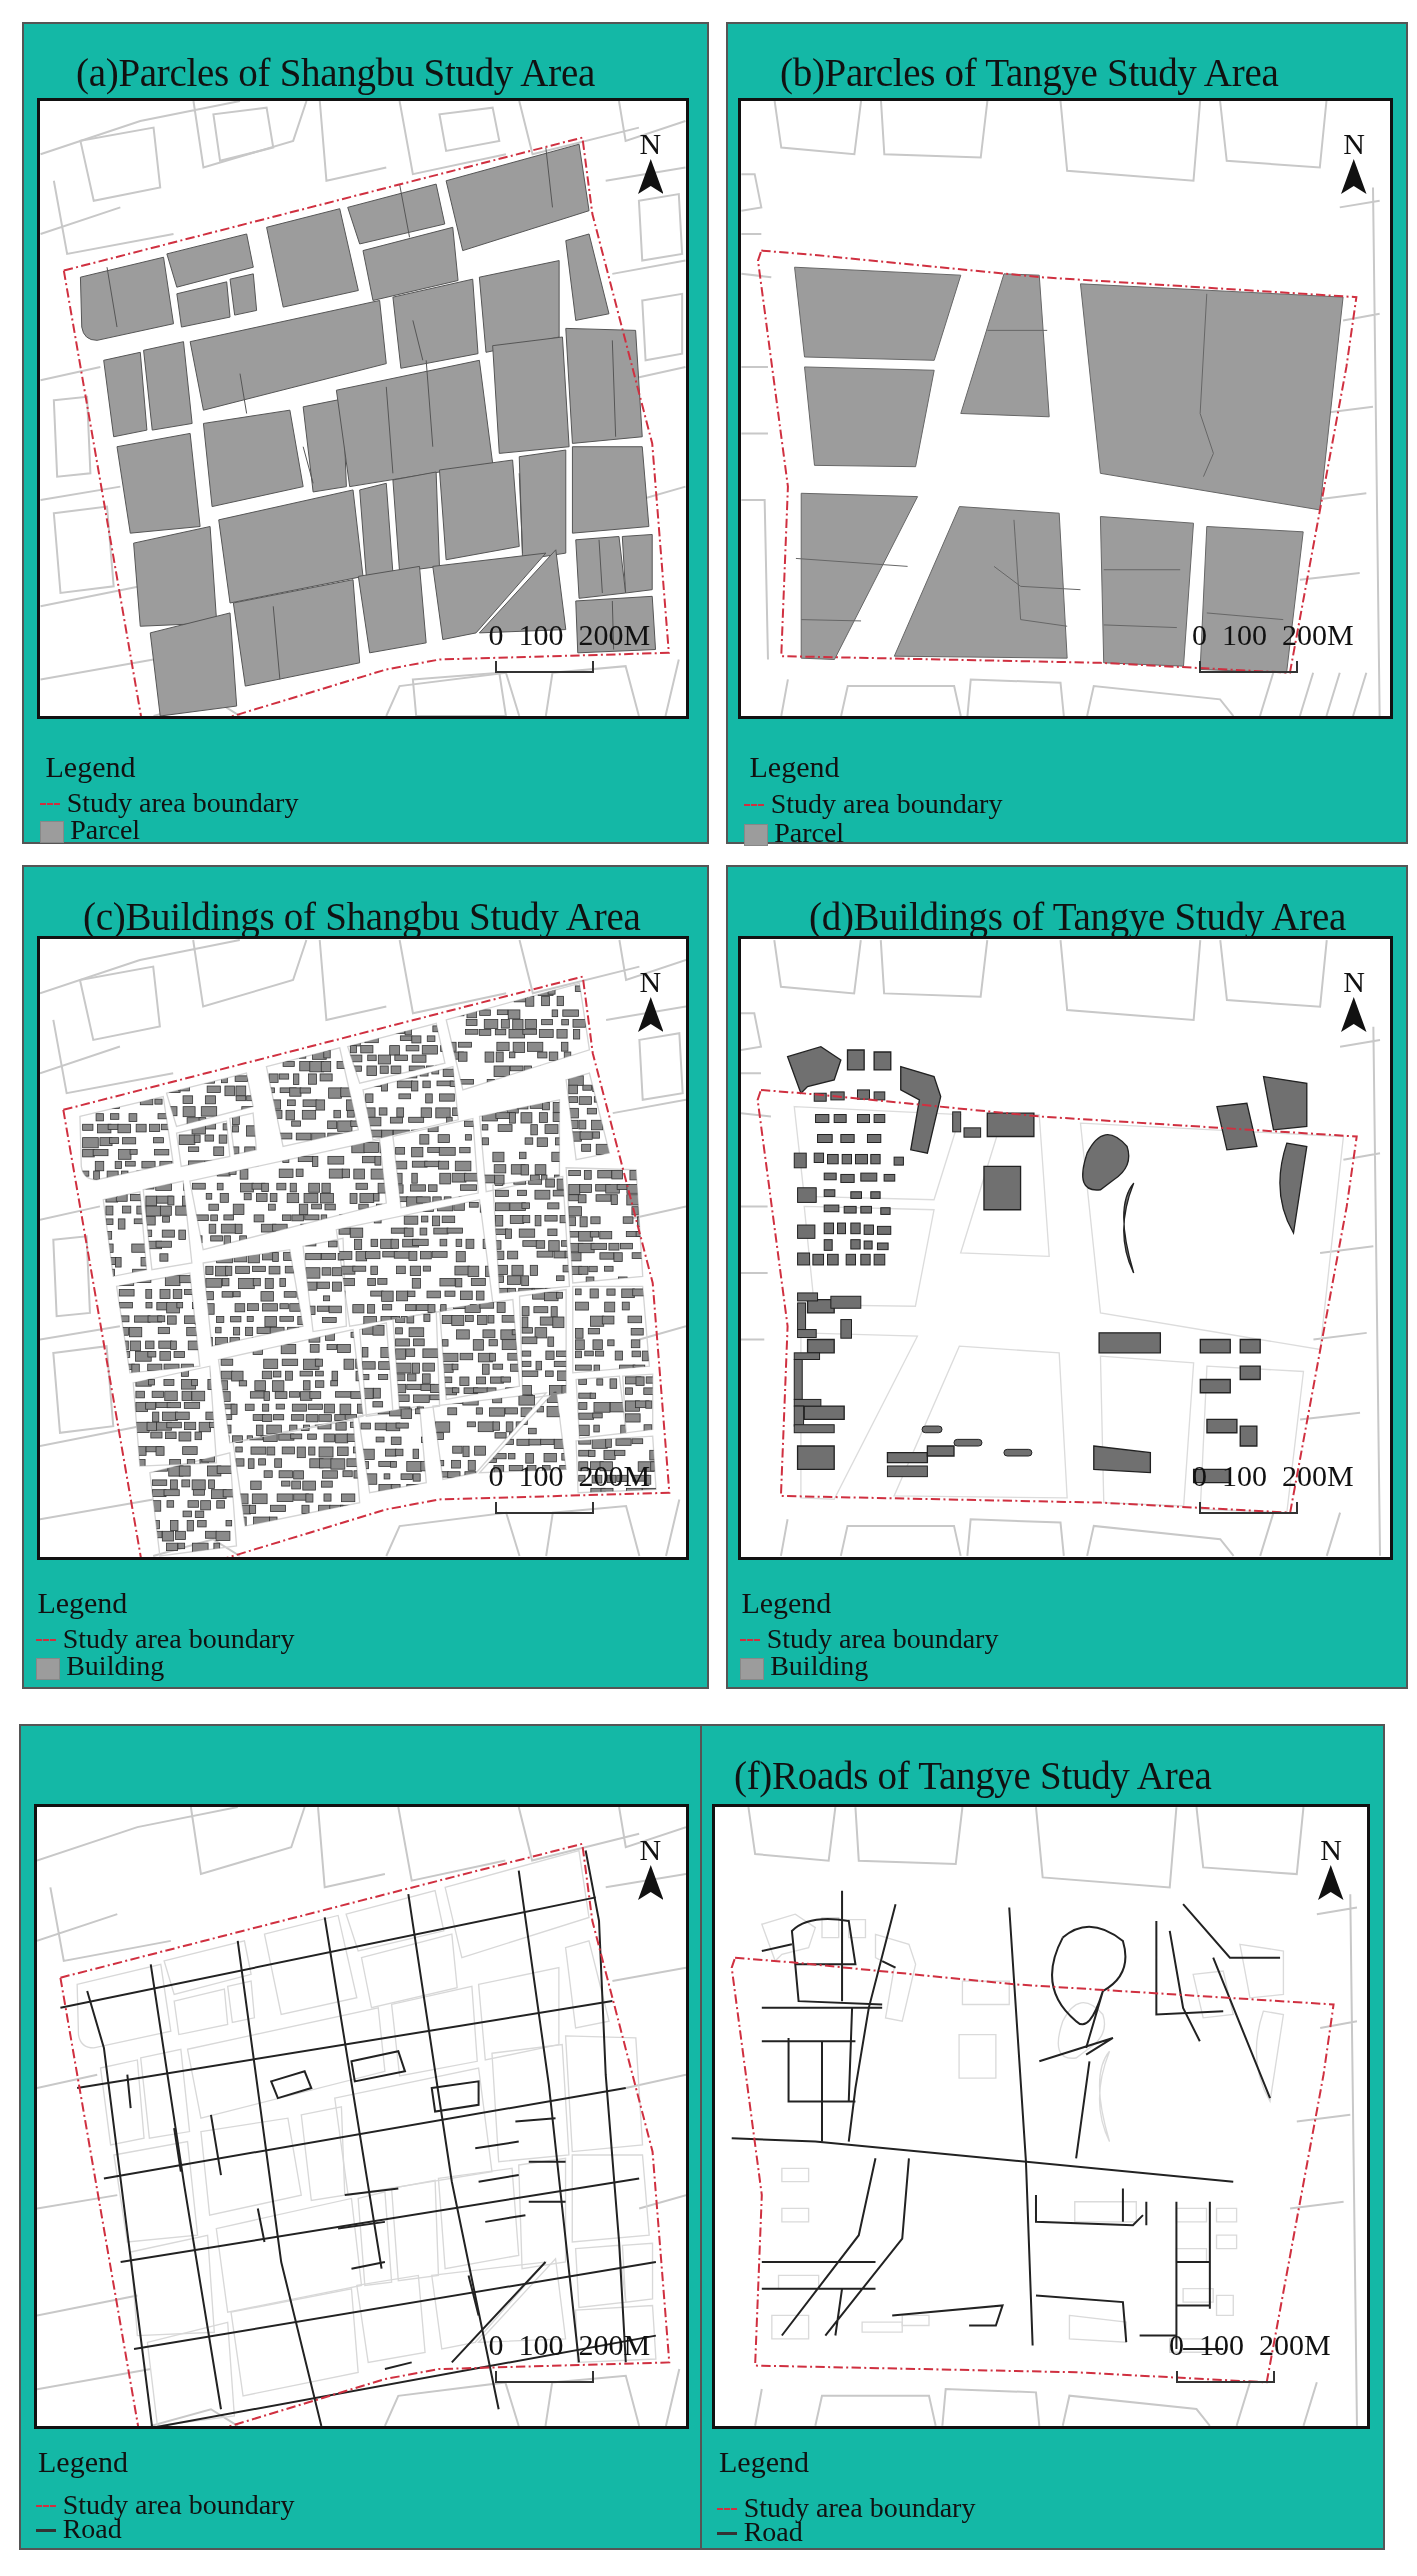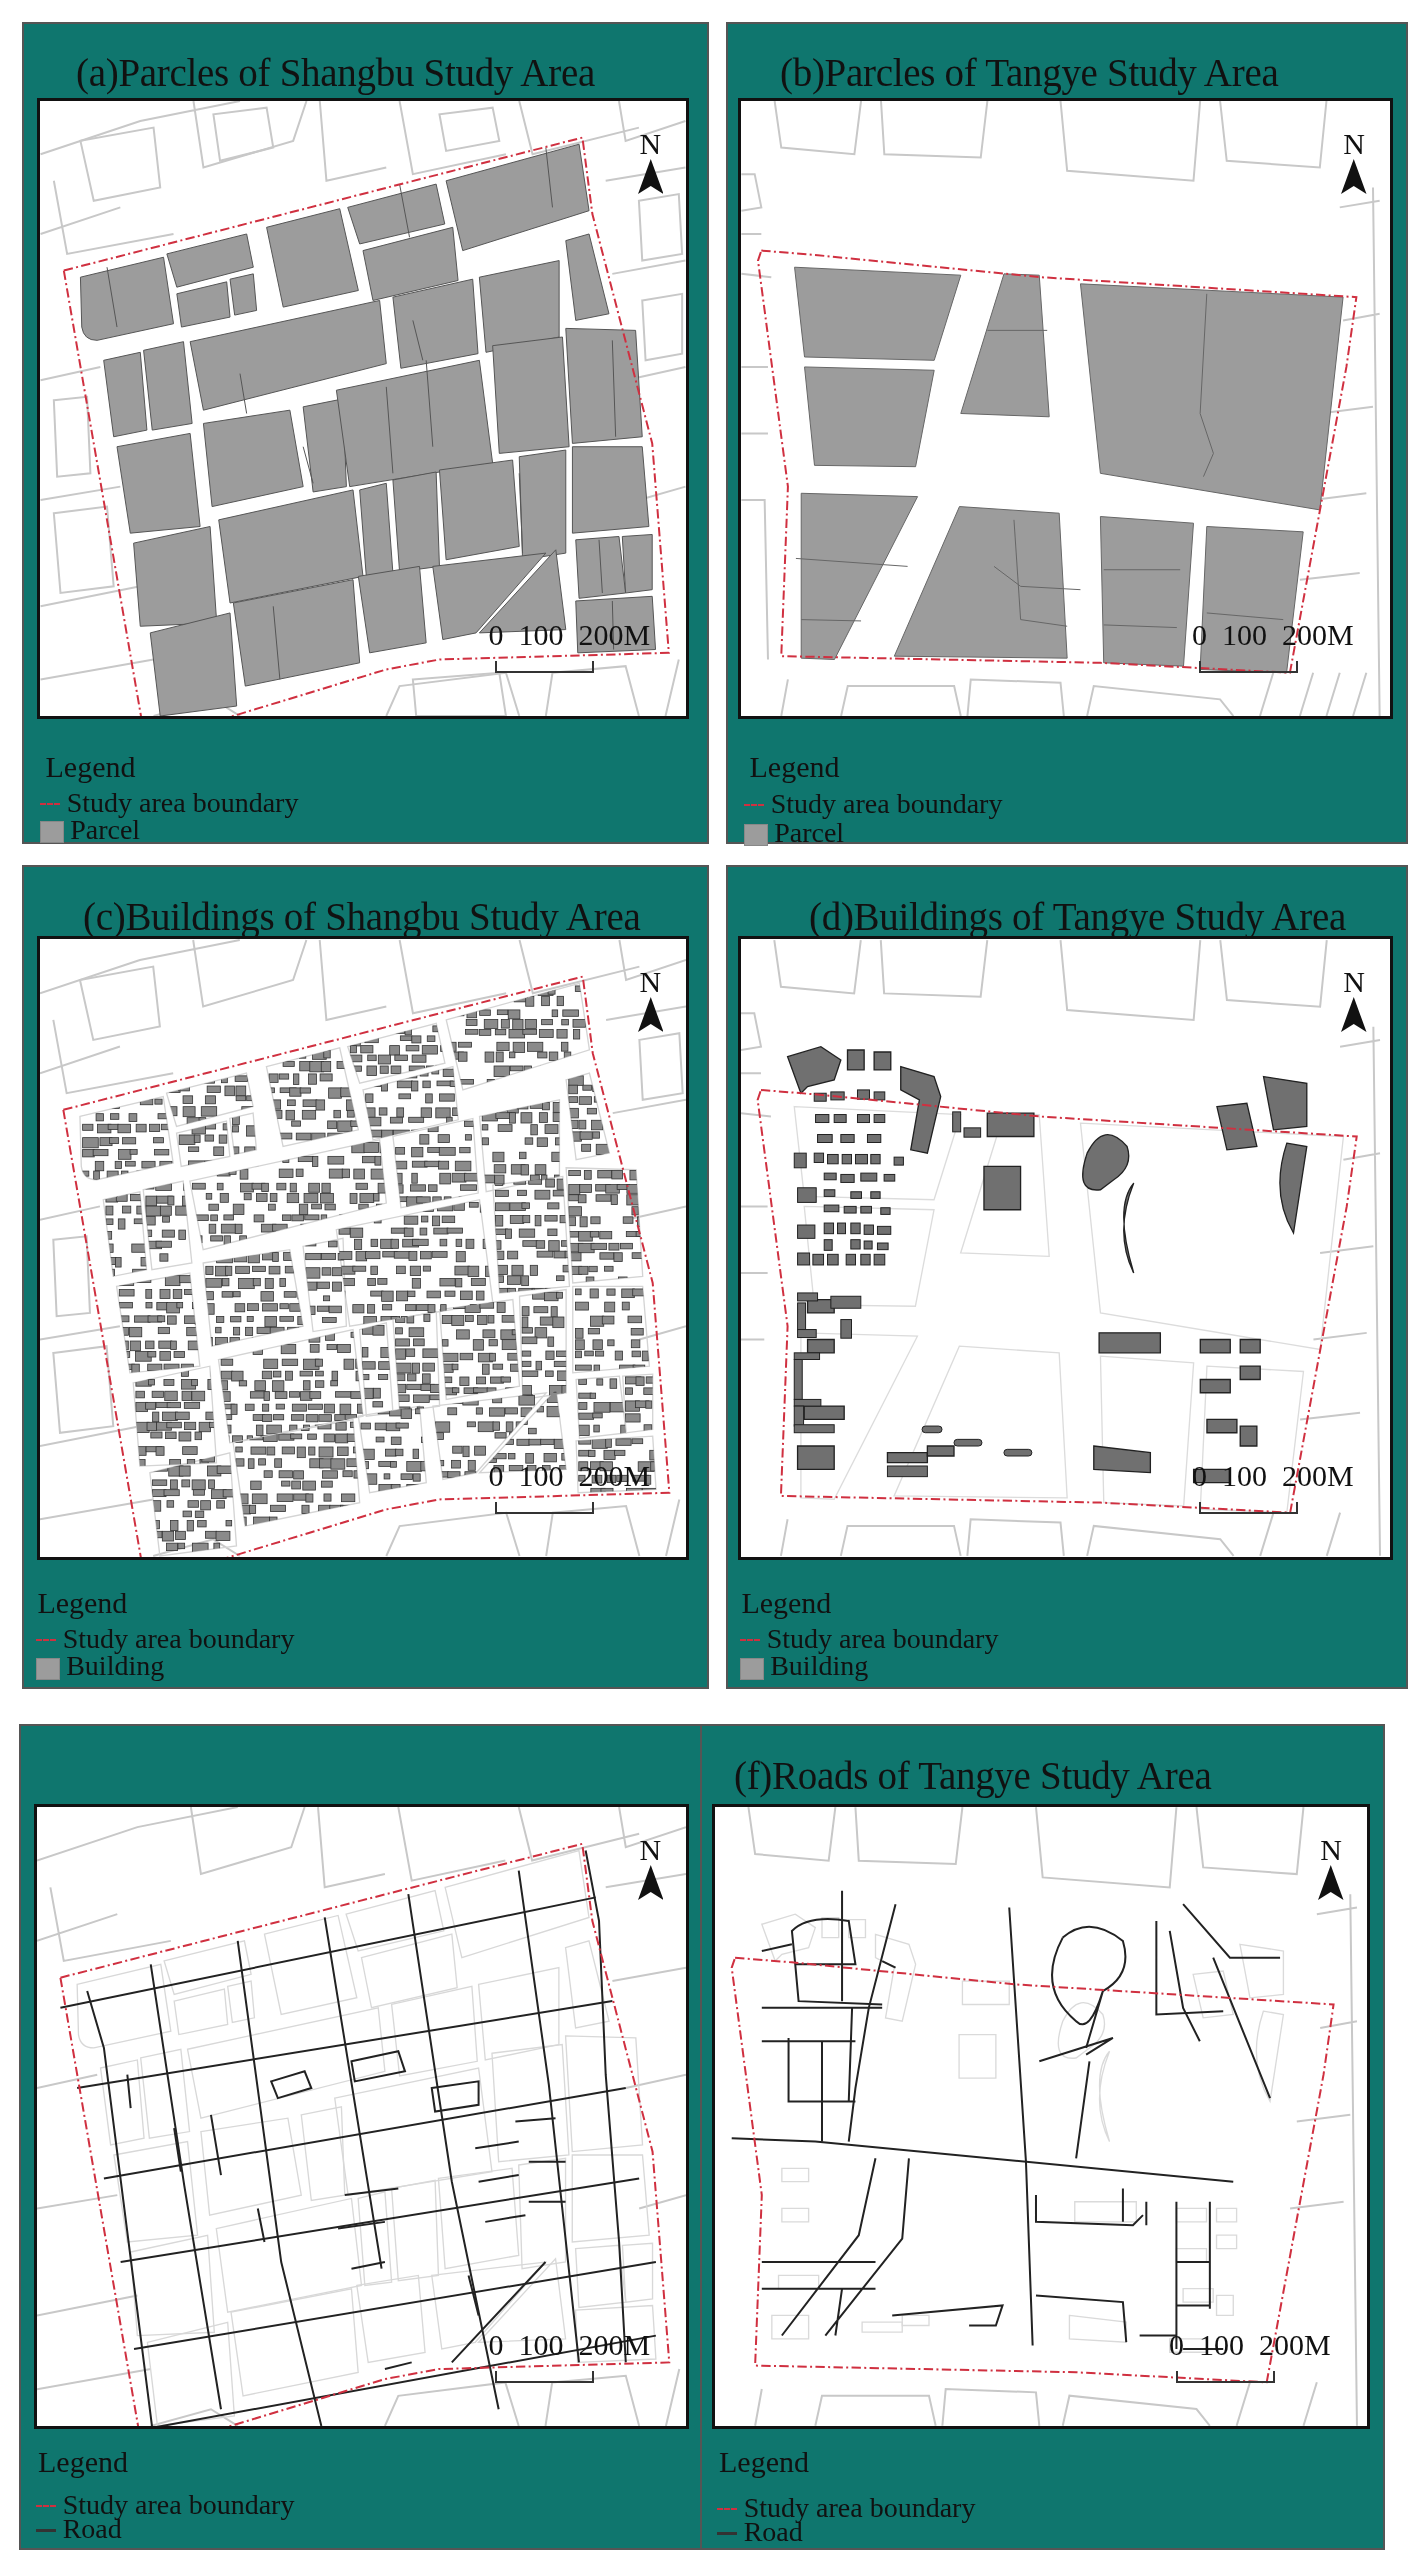--- a/index.html
+++ b/index.html
@@ -1,17 +1,17 @@
 <!DOCTYPE html>
 <html style="font-size:10.8px"><head>
 <meta charset="utf-8">
 <style>
   html,body{margin:0;padding:0;background:#fff;}
   body{width:1418px;height:2576px;position:relative;overflow:hidden;font-family:"Liberation Serif","DejaVu Serif",serif;color:#111;}
-  .panel{position:absolute;border:2px solid #555;box-sizing:border-box;background:#0f766e;}
+  .panel{position:absolute;border:2px solid #555;box-sizing:border-box;background:#14b8a6;}
   .panel-title{position:absolute;left:0;right:0;top:25.5px;font-size:39px;line-height:47px;padding-left:52px;white-space:nowrap;letter-spacing:-0.3px;}
   .map-frame{position:absolute;border:3.4px solid #111;box-sizing:border-box;background:#fff;overflow:hidden;}
   .map-frame svg{position:absolute;left:0;top:0;width:100%;height:100%;}
   .north{position:absolute;right:19px;top:27px;width:34px;text-align:center;}
   .north .n-label{font-size:30px;line-height:31px;display:block;}
   .north svg{width:25.5px;height:35px;position:static;}
   .scalebar{position:absolute;right:30px;bottom:24px;width:168px;height:74px;font-family:Liberation Serif, serif;}
   .scalebar .labels{font-size:30px;line-height:34px;white-space:nowrap;position:absolute;left:0;top:0;}
   .scalebar .labels span{margin-right:15px;}
   .scalebar .bar{position:absolute;left:6.7px;top:43px;width:99px;height:12px;border:2px solid #333;border-top:none;box-sizing:border-box;}

